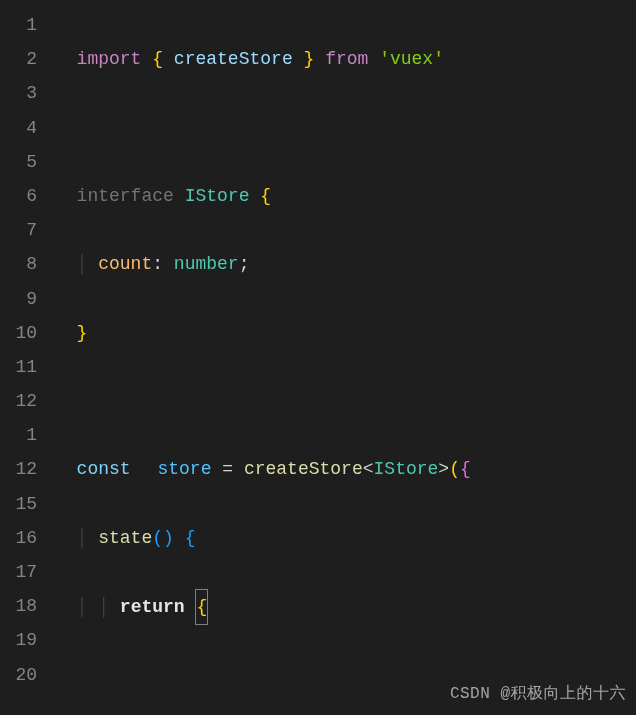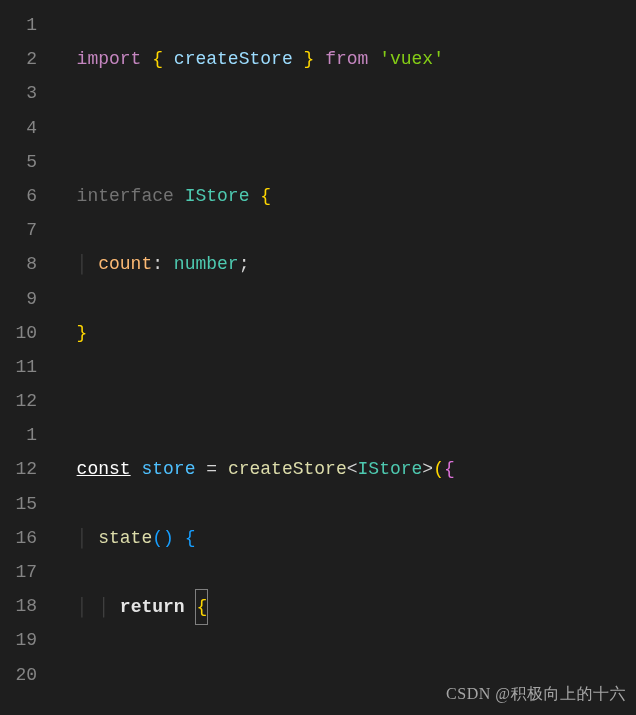--- a/index.html
+++ b/index.html
@@ -31,47 +31,47 @@
       flex: 1;
       color: #d4d4d4;
       white-space: pre;
       position: relative;
     }
     .line { display: block; }
     .indent-guide { color: #404040; }
     .kw-import { color: #c586c0; }
     .kw-from { color: #c586c0; }
     .kw-interface { color: #737373; }
-    .kw-const { color: #ffffff; text-decoration: underline; }
+    .kw-const { color: #7dd3fc; }
     .kw-return { color: #e5e5e5; font-weight: bold; }
     .type { color: #4ec9b0; }
     .typeref { color: #4ec9b0; }
     .prop { color: #fdba74; }
     .var { color: #9cdcfe; }
-    .varconst { color: #4fc1ff; }
+    .varconst { color: #4fc1ff; margin-left: 16px; }
     .func { color: #dcdcaa; }
     .string { color: #84cc16; }
     .num { color: #b5cea8; }
     .punct { color: #d4d4d4; }
     .paren-y { color: #ffd700; }
     .paren-p { color: #da70d6; }
     .paren-b { color: #179fff; }
     .op { color: #d4d4d4; }
     .cursor-box {
       border: 1px solid #7f7f7f;
       padding: 0 0px;
       display: inline-block;
     }
     .watermark {
       position: absolute;
       bottom: 6px;
       right: 10px;
       color: #bdbdbd;
       font-size: 16px;
-      font-family: Liberation Serif, serif;
+      font-family: Liberation Mono, monospace;
       opacity: 0.85;
       letter-spacing: 0.5px;
       margin-top: 12px;
     }
   </style>
 </head>
 <body>
 
 <div class="editor">
   <div class="gutter">

